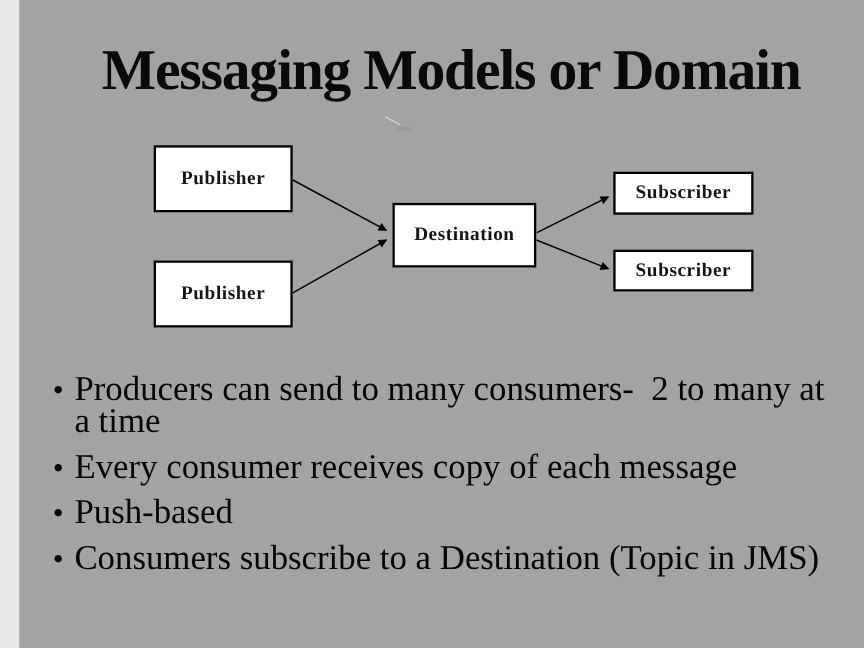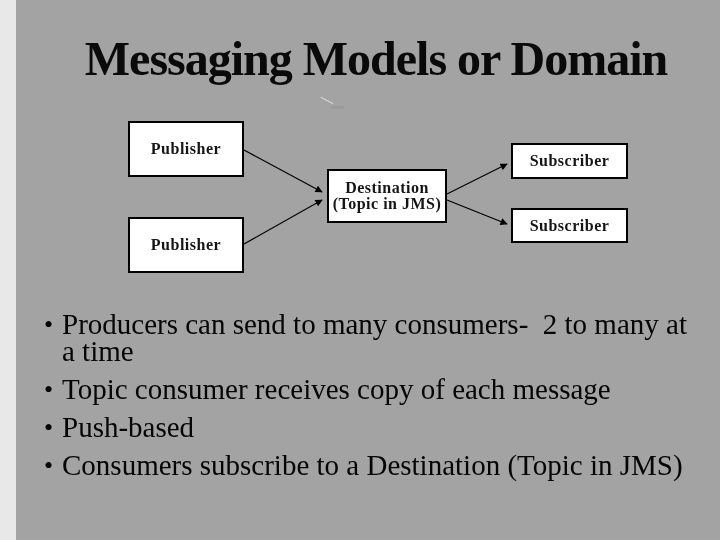--- a/index.html
+++ b/index.html
@@ -124,21 +124,20 @@
       <span>Publisher</span>
     </div>
 
     <div class="dbox box-publisher-bottom">
       <span>Publisher</span>
     </div>
 
     <div class="dbox box-destination">
       <span class="dest-label">
         <span>Destination</span>
-        <span>(Topic in JMS)</span>
       </span>
     </div>
 
     <div class="dbox box-subscriber-top">
       <span>Subscriber</span>
     </div>
 
     <div class="dbox box-subscriber-bottom">
       <span>Subscriber</span>
     </div>
@@ -148,21 +147,21 @@
   <div class="bullets">
 
     <div class="bullet-item">
       <span class="bullet-marker">•</span>
       <span class="bullet-text">Producers can send to many consumers-  2 to many at
 a time</span>
     </div>
 
     <div class="bullet-item">
       <span class="bullet-marker">•</span>
-      <span class="bullet-text">Topic consumer receives copy of each message</span>
+      <span class="bullet-text">Every consumer receives copy of each message</span>
     </div>
 
     <div class="bullet-item">
       <span class="bullet-marker">•</span>
       <span class="bullet-text">Push-based</span>
     </div>
 
     <div class="bullet-item">
       <span class="bullet-marker">•</span>
       <span class="bullet-text">Consumers subscribe to a Destination (Topic in JMS)</span>

